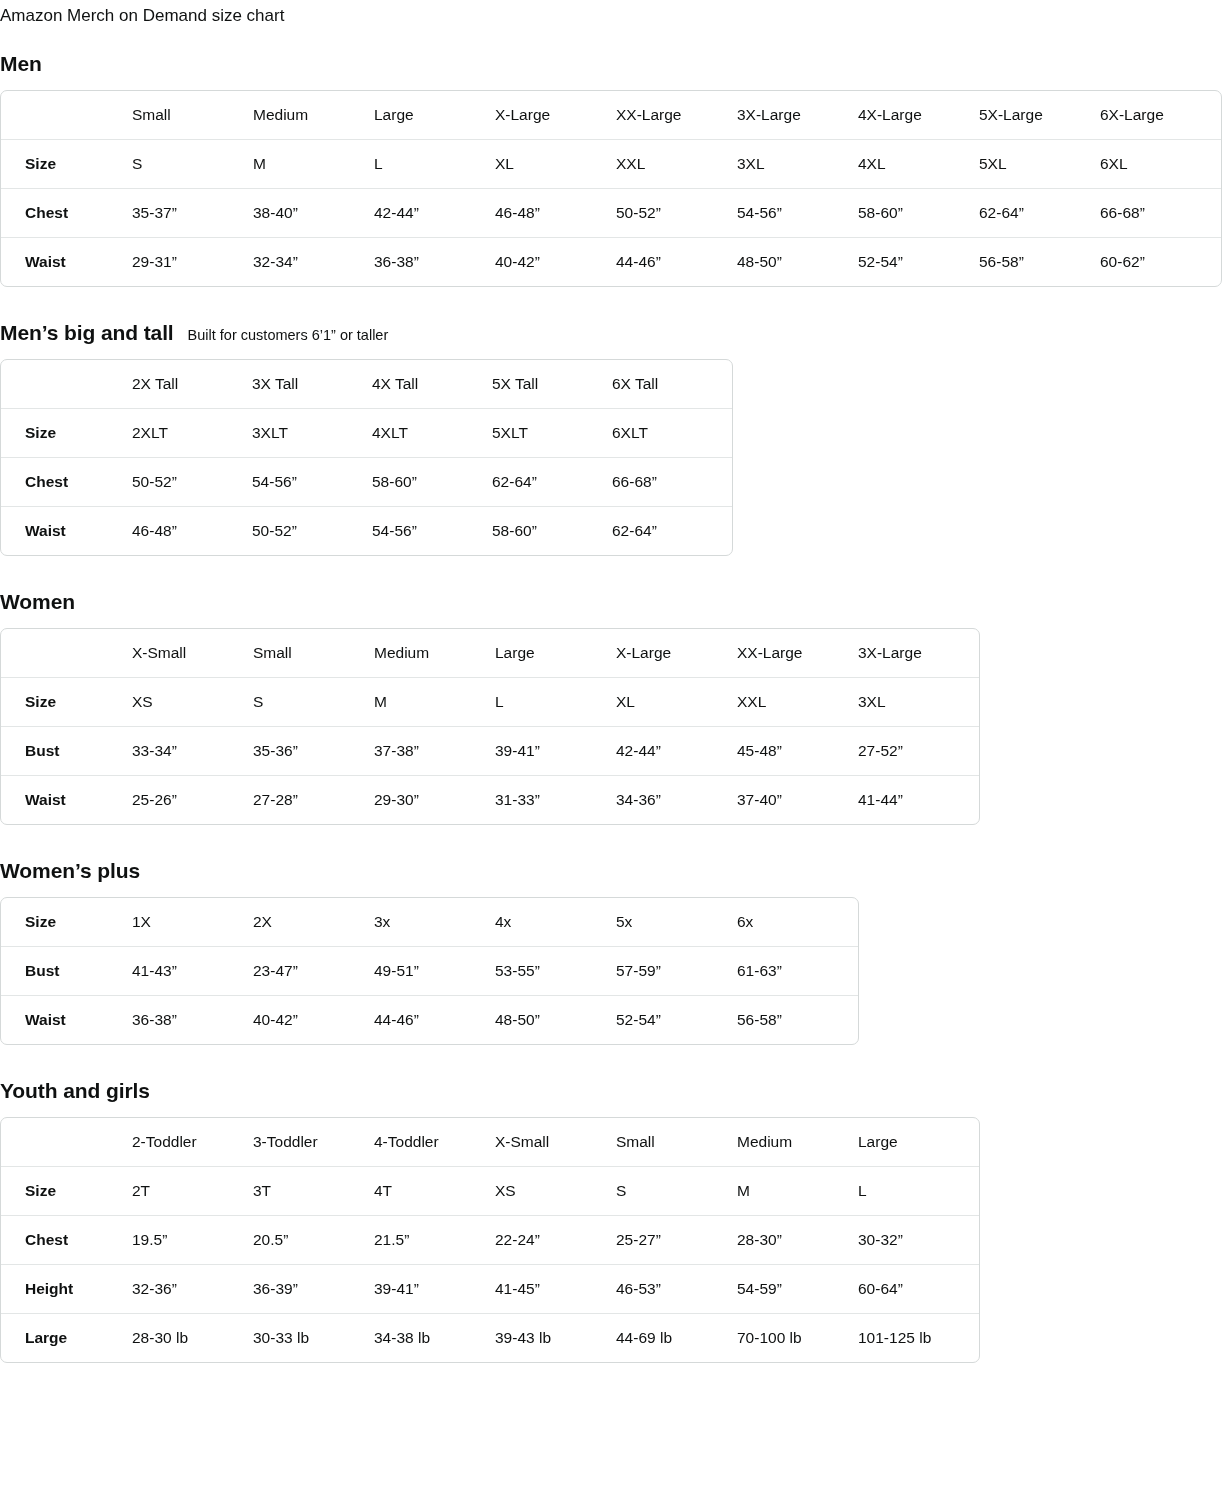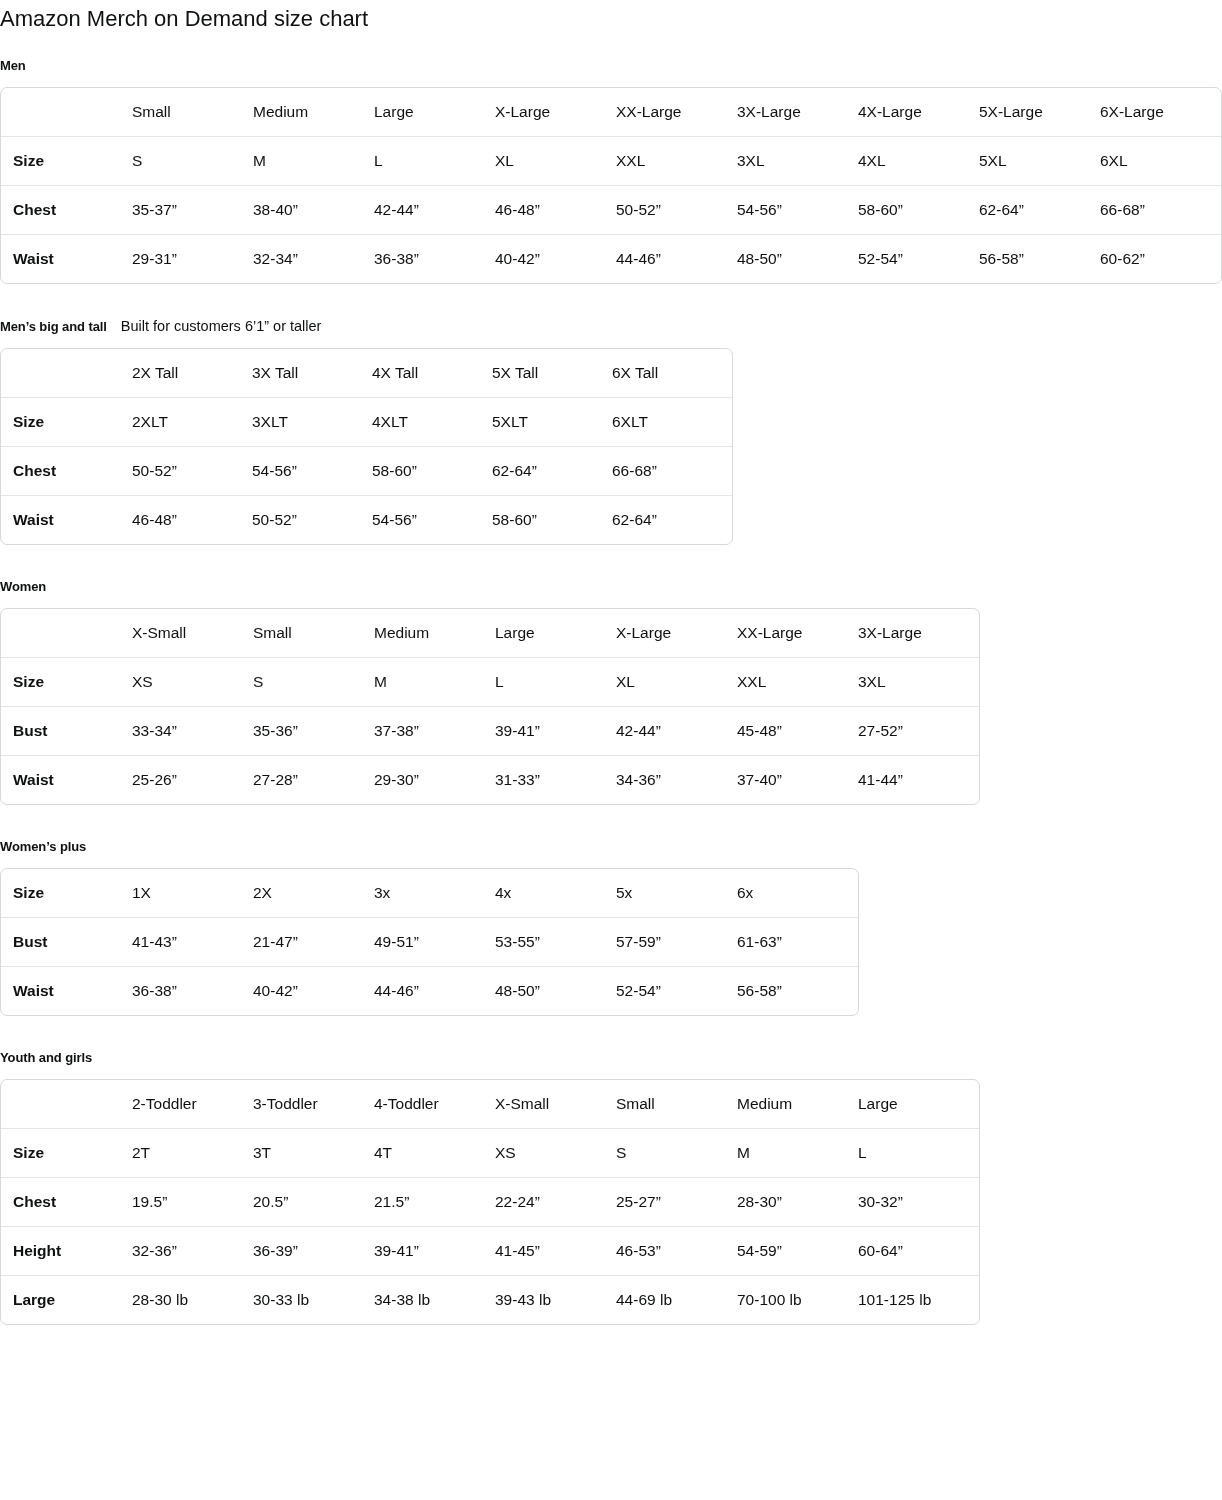--- a/index.html
+++ b/index.html
@@ -12,37 +12,37 @@
     width: 1222px;
     min-height: 1500px;
     font-family: "Liberation Sans", sans-serif;
     color: #0f1111;
     -webkit-font-smoothing: antialiased;
   }
   .page {
     padding: 6px 0 0 0;
   }
   .doc-title {
-    font-size: 22px;
+    font-size: 17px;
     font-weight: 400;
     color: #0f1111;
     margin: 0 0 26px 0;
     padding-left: 0;
   }
   .section {
     margin-bottom: 6px;
   }
   .section-heading {
     display: flex;
     align-items: baseline;
     gap: 14px;
     margin: 0 0 14px 0;
   }
   .section-title {
-    font-size: 13px;
+    font-size: 21px;
     font-weight: 700;
     color: #0f1111;
     letter-spacing: -0.1px;
   }
   .section-note {
     font-size: 14.5px;
     font-weight: 400;
     color: #0f1111;
   }
   table.size-table {
@@ -65,21 +65,21 @@
     border-bottom: 1px solid #e3e6e6;
     vertical-align: middle;
     white-space: nowrap;
   }
   table.size-table tr:last-child td,
   table.size-table tr:last-child th {
     border-bottom: none;
   }
   table.size-table th.row-head {
     font-weight: 700;
-    padding-left: 12px;
+    padding-left: 24px;
   }
   table.size-table td.corner {
     padding-left: 24px;
   }
   table.size-table td.head-cell {
     font-weight: 400;
   }
   .w-men { width: 1190px; }
   .w-men col.c0 { width: 131px; }
   .w-men col.c { width: 121px; }
@@ -304,21 +304,21 @@
               <td>1X</td>
               <td>2X</td>
               <td>3x</td>
               <td>4x</td>
               <td>5x</td>
               <td>6x</td>
             </tr>
             <tr>
               <th class="row-head" scope="row">Bust</th>
               <td>41-43”</td>
-              <td>21-47”</td>
+              <td>23-47”</td>
               <td>49-51”</td>
               <td>53-55”</td>
               <td>57-59”</td>
               <td>61-63”</td>
             </tr>
             <tr>
               <th class="row-head" scope="row">Waist</th>
               <td>36-38”</td>
               <td>40-42”</td>
               <td>44-46”</td>

